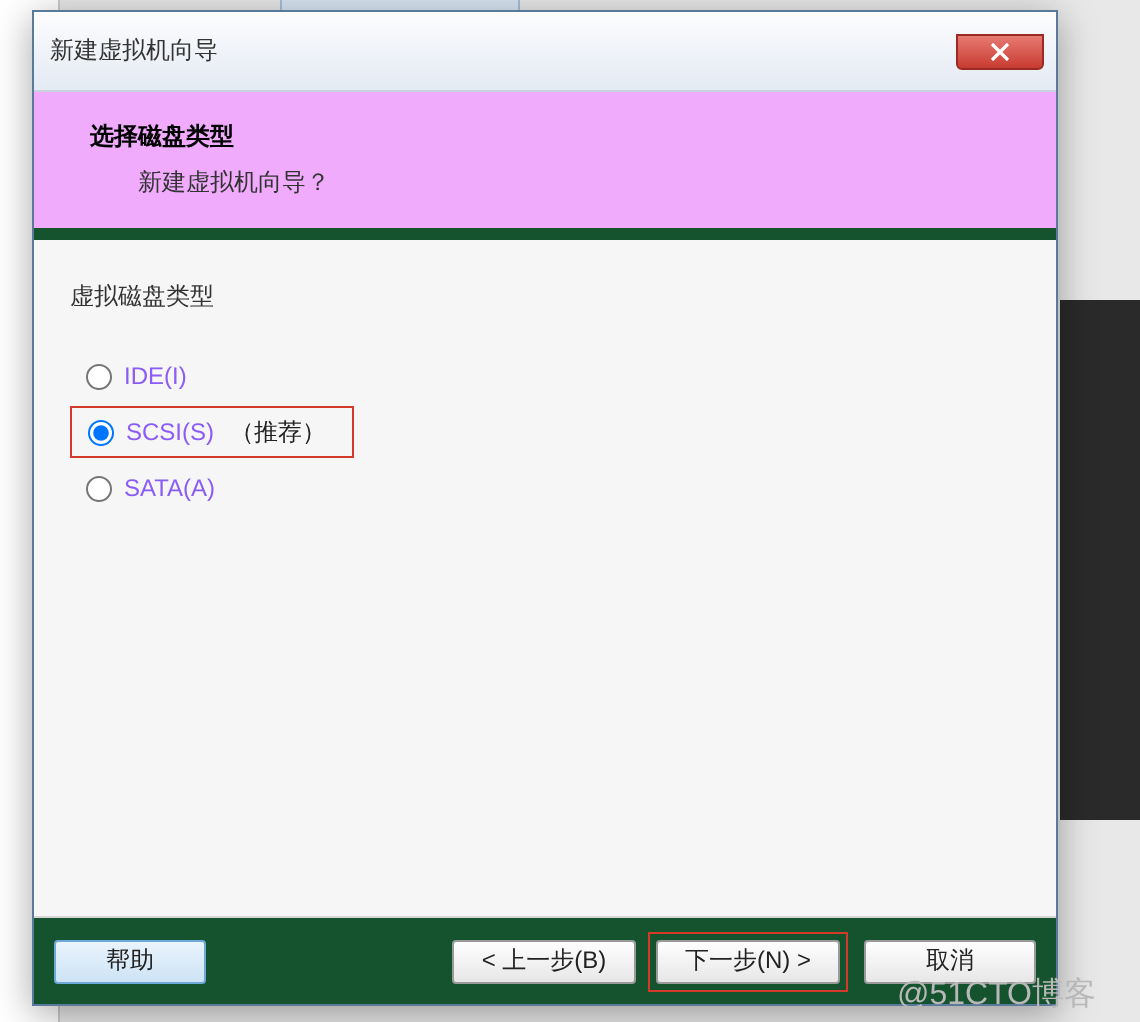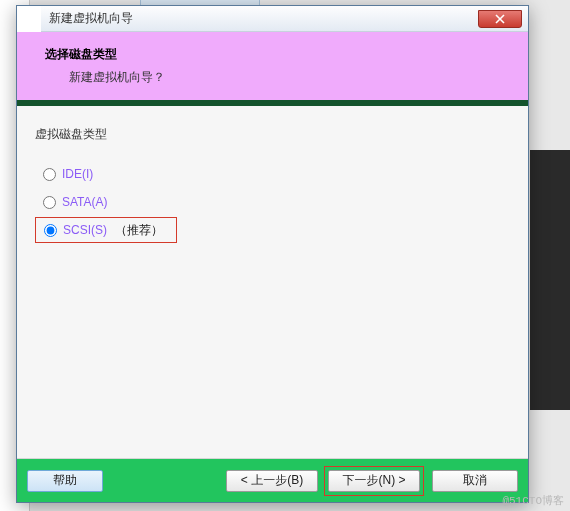--- a/index.html
+++ b/index.html
@@ -35,28 +35,27 @@
     }
     .dialog {
       position: absolute;
       left: 16px; top: 5px;
       width: 513px; height: 498px;
       background: #fff;
       border: 1px solid #5a7a9a;
       box-shadow: 0 4px 18px rgba(0,0,0,0.35);
     }
     .titlebar {
-      height: 26px;
+      height: 40px;
       background: linear-gradient(#fdfdfe, #e3eaf3);
       border-bottom: 1px solid #c8d2de;
       display: flex;
       align-items: center;
       justify-content: space-between;
       padding: 0 0 0 8px;
-      margin-left: 24px;
     }
     .title-text { color: #333; }
     .close-btn {
       width: 44px; height: 18px;
       margin-right: 6px;
       background: linear-gradient(#e67a73, #c83b30);
       border: 1px solid #9a2b22;
       border-radius: 0 0 3px 3px;
       display: flex; align-items: center; justify-content: center;
       color: #fff; font-weight: bold;
@@ -86,21 +85,21 @@
     .highlight-red {
       border: 1px solid #d43a2a;
       width: 142px;
     }
     .recommend { margin-left: 8px; color: #222; }
     .button-bar {
       position: absolute;
       left: 0; right: 0; bottom: 0;
       height: 44px;
       border-top: 1px solid #d6d6d6;
-      background: #22c55e;
+      background: #14532d;
       display: flex; align-items: center;
       padding: 0 10px;
     }
     .btn {
       height: 22px;
       padding: 0 10px;
       background: linear-gradient(#fefefe, #e7e7e7);
       border: 1px solid #9a9a9a;
       border-radius: 2px;
       font-size: 12px;
@@ -117,24 +116,23 @@
     .btn-nav { width: 92px; margin-left: 6px; }
     .btn-cancel { width: 86px; margin-left: 8px; }
     .next-highlight {
       border: 1px solid #d43a2a;
       padding: 3px;
       display: inline-flex;
       margin-left: 6px;
     }
     .watermark {
       position: absolute;
-      right: 6px; bottom: 3px;
+      right: 22px; bottom: 3px;
       color: #b8b8b8;
-      font-size: 11px;
-      font-family: Liberation Mono, monospace;
+      font-size: 16px;
     }
   </style>
 </head>
 <body>
 
 <div class="bg-left"></div>
 <div class="bg-tab"></div>
 <div class="bg-dark"></div>
 
 <div class="dialog">
@@ -155,29 +153,29 @@
   </div>
 
   <div class="content-area">
     <div class="group-label">虚拟磁盘类型</div>
 
     <label class="radio-row">
       <input type="radio" name="disktype" style="">
       <span class="radio-label">IDE(I)</span>
     </label>
 
-    <label class="radio-row">
-      <input type="radio" name="disktype" style="">
-      <span class="radio-label">SATA(A)</span>
-    </label>
-
     <label class="radio-row highlight-red">
       <input type="radio" name="disktype" checked="" style="">
       <span class="radio-label">SCSI(S)</span>
       <span class="recommend">（推荐）</span>
+    </label>
+
+    <label class="radio-row">
+      <input type="radio" name="disktype" style="">
+      <span class="radio-label">SATA(A)</span>
     </label>
   </div>
 
   <div class="button-bar">
     <button class="btn btn-help">帮助</button>
     <div class="spacer"></div>
     <button class="btn btn-nav">&lt; 上一步(B)</button>
     <span class="next-highlight">
       <button class="btn btn-nav" style="margin-left:0">下一步(N) &gt;</button>
     </span>

